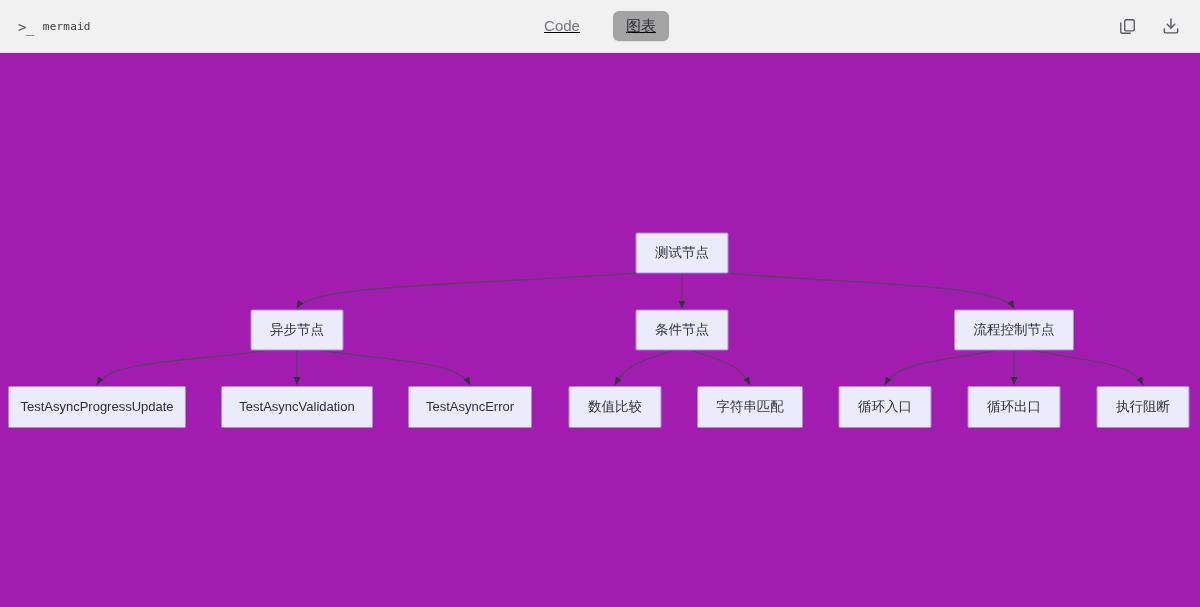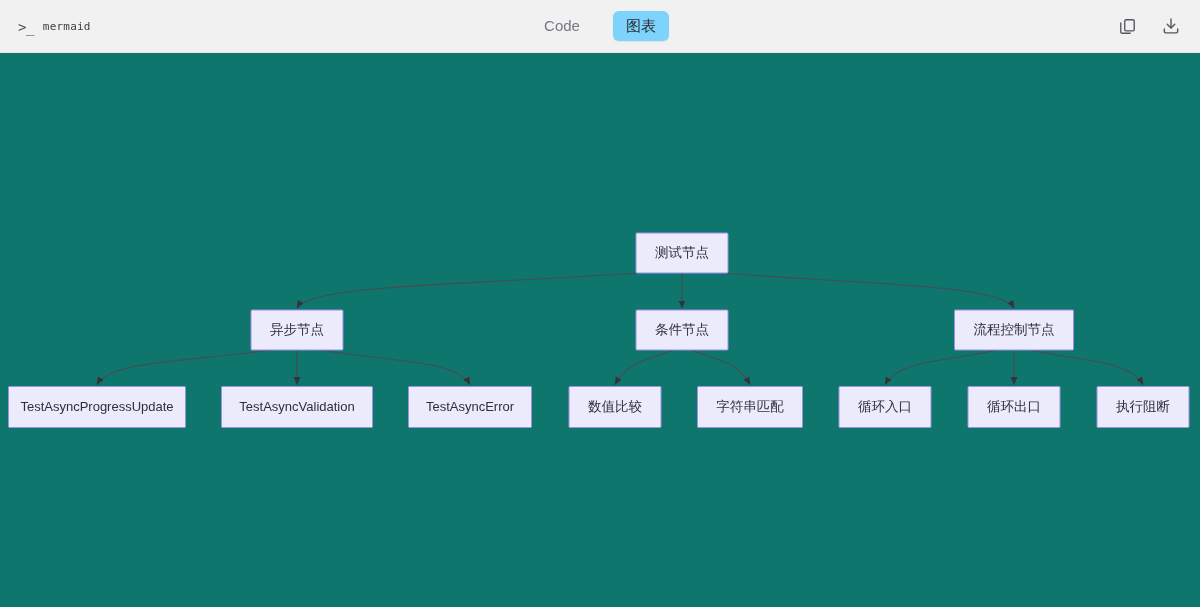--- a/index.html
+++ b/index.html
@@ -53,32 +53,33 @@
 
   .hdr-center {
     position: absolute;
     left: 0; right: 0;
     top: 0; bottom: 0;
     display: flex;
     align-items: center;
     justify-content: center;
     gap: 20px;
     pointer-events: none;
+    text-decoration: underline;
   }
   .tab {
     pointer-events: auto;
     font-size: 15px;
     color: #77777f;
     padding: 6px 13px;
     border-radius: 6px;
     line-height: 1.15;
     white-space: nowrap;
   }
   .tab.active {
-    background: #7dd3fc;
+    background: #a3a3a3;
     color: #2b2b31;
     box-shadow: 0 1px 2px rgba(0,0,0,0.07);
   }
 
   .hdr-right {
     margin-left: auto;
     display: flex;
     align-items: center;
     gap: 22px;
   }
@@ -88,21 +89,21 @@
     align-items: center;
     justify-content: center;
     color: #55555d;
   }
   .icon-btn svg { display: block; }
 
   
   #canvas {
     position: relative;
     flex: 1;
-    background: #0f766e;
+    background: #a21caf;
     overflow: hidden;
   }
   #diagram-svg {
     position: absolute;
     left: 0; top: 0;
     width: 1200px;
     height: 554px;
     display: block;
   }
 

